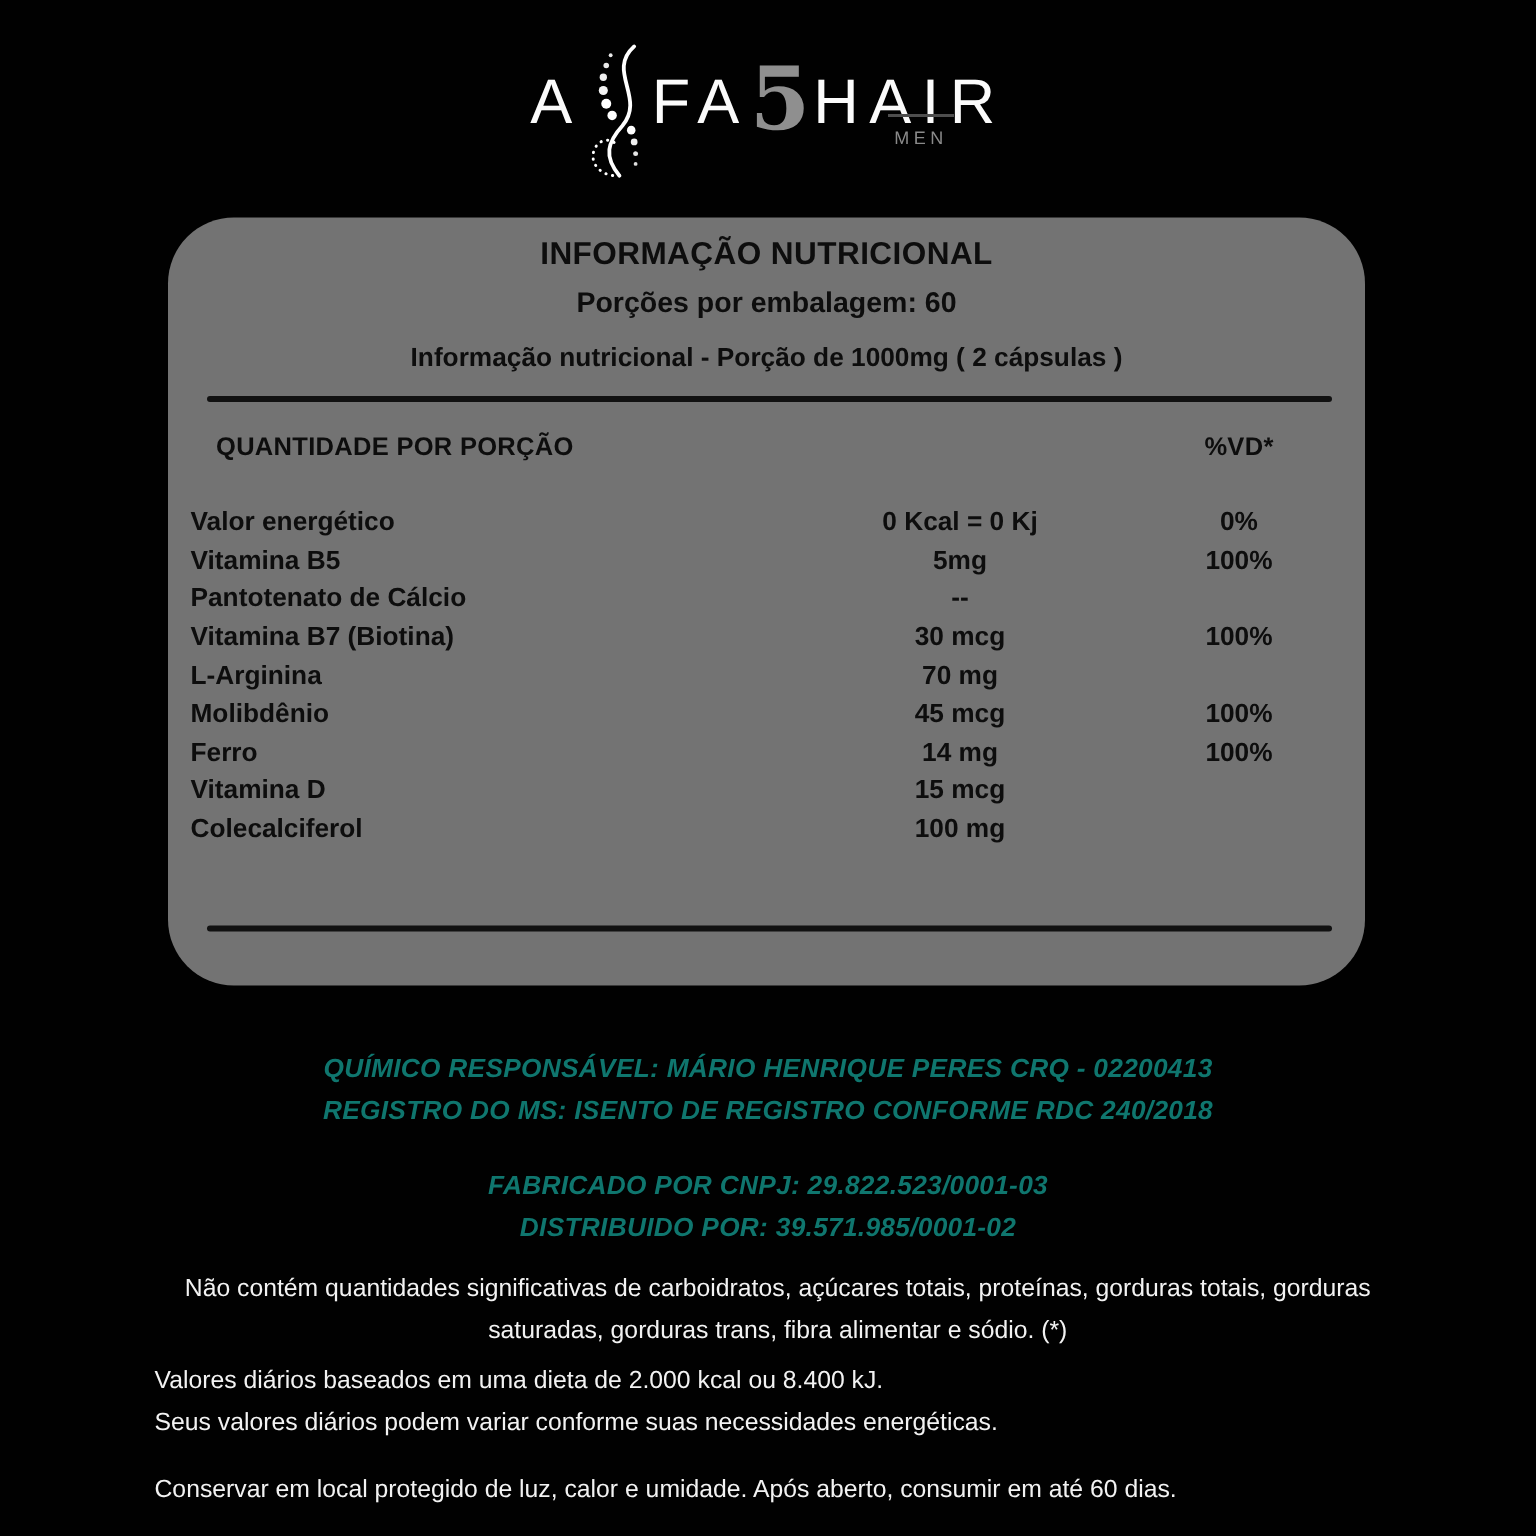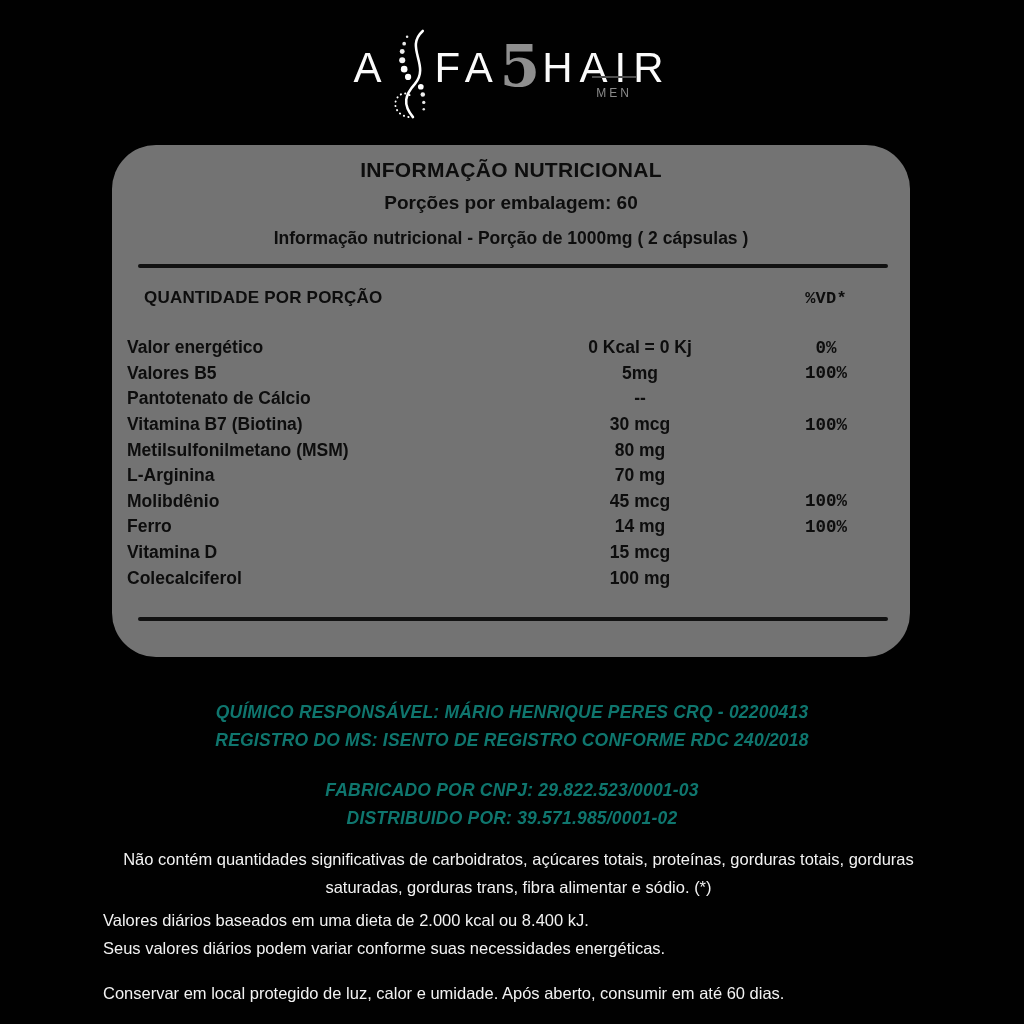--- a/index.html
+++ b/index.html
@@ -59,21 +59,21 @@
   .t-grid {
     display:grid; grid-template-columns:1fr 212px 160px;
     padding:0 4px 0 15px; align-items:center;
   }
   .t-head { position:absolute; top:140px; left:17px; right:0; height:26px;
     font-size:17px; font-weight:800; letter-spacing:.2px; }
   .t-rows { position:absolute; top:190px; left:0; right:0; }
   .t-row { height:25.6px; font-size:17.5px; font-weight:700; }
   .t-name { text-align:left; white-space:nowrap; }
   .t-amt  { text-align:center; white-space:nowrap; }
-  .t-dv   { text-align:center; white-space:nowrap;font-family:Liberation Mono, monospace; }
+  .t-dv   { text-align:center; white-space:nowrap; }
 
   
   .sec-center {
     position:absolute; left:0; width:100%; text-align:center;
     color:#0f766e; font-weight:700; font-size:17.5px; line-height:28px;
     letter-spacing:.2px;
     font-style:italic;
   }
   .sec-chemist { top:698px; }
   .sec-cnpj   { top:776px; }
@@ -133,38 +133,33 @@
       <span class="t-dv">%VD*</span>
     </div>
 
     <div class="t-rows">
       <div class="t-grid t-row">
         <span class="t-name">Valor energético</span>
         <span class="t-amt">0 Kcal = 0 Kj</span>
         <span class="t-dv">0%</span>
       </div>
       <div class="t-grid t-row">
-        <span class="t-name">Valores B5</span>
+        <span class="t-name">Vitamina B5</span>
         <span class="t-amt">5mg</span>
         <span class="t-dv">100%</span>
       </div>
       <div class="t-grid t-row">
         <span class="t-name">Pantotenato de Cálcio</span>
         <span class="t-amt">--</span>
         <span class="t-dv"></span>
       </div>
       <div class="t-grid t-row">
         <span class="t-name">Vitamina B7 (Biotina)</span>
         <span class="t-amt">30 mcg</span>
         <span class="t-dv">100%</span>
-      </div>
-      <div class="t-grid t-row">
-        <span class="t-name">Metilsulfonilmetano (MSM)</span>
-        <span class="t-amt">80 mg</span>
-        <span class="t-dv"></span>
       </div>
       <div class="t-grid t-row">
         <span class="t-name">L-Arginina</span>
         <span class="t-amt">70 mg</span>
         <span class="t-dv"></span>
       </div>
       <div class="t-grid t-row">
         <span class="t-name">Molibdênio</span>
         <span class="t-amt">45 mcg</span>
         <span class="t-dv">100%</span>

